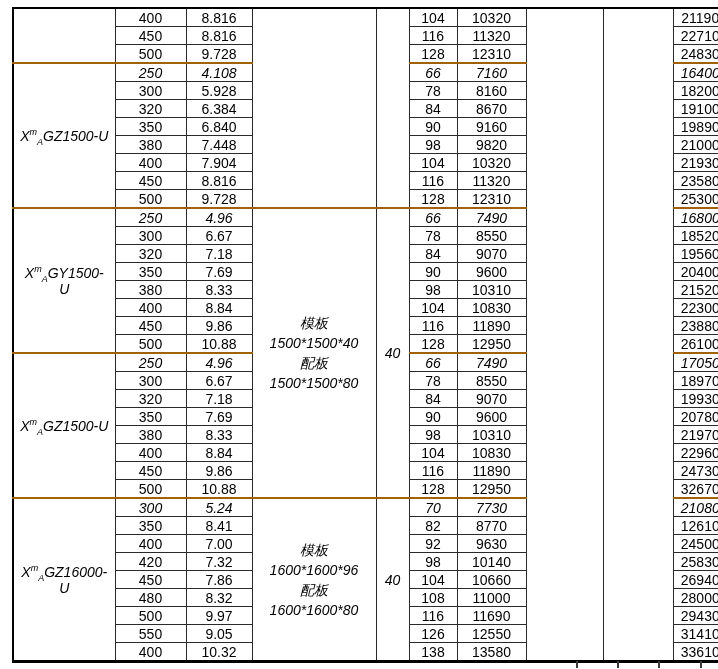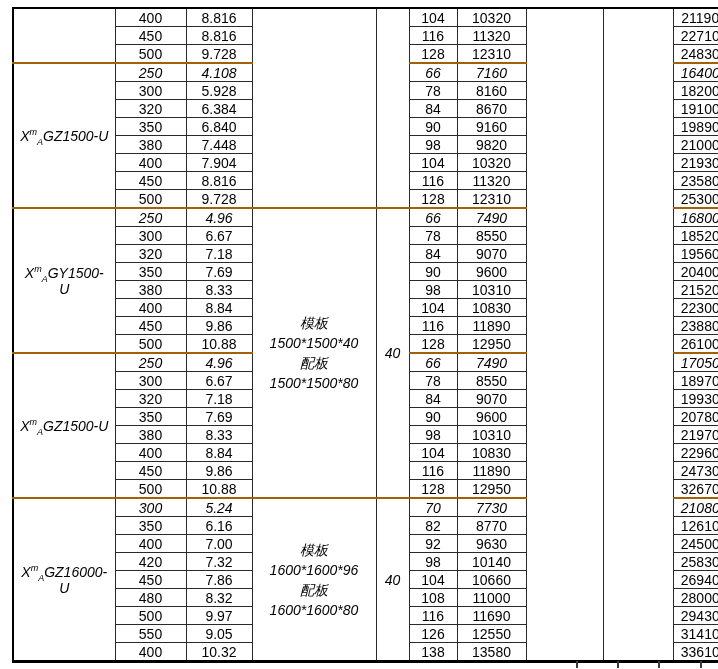--- a/index.html
+++ b/index.html
@@ -282,21 +282,21 @@
             <div>配板</div>
             <div>1600*1600*80</div>
           </td>
           <td rowspan="9">40</td>
           <td>70</td>
           <td>7730</td>
           <td>21080</td>
         </tr>
         <tr>
           <td>350</td>
-          <td>6.16</td>
+          <td>8.41</td>
           <td>82</td>
           <td>8770</td>
           <td>12610</td>
         </tr>
         <tr>
           <td>400</td>
           <td>7.00</td>
           <td>92</td>
           <td>9630</td>
           <td>24500</td>

